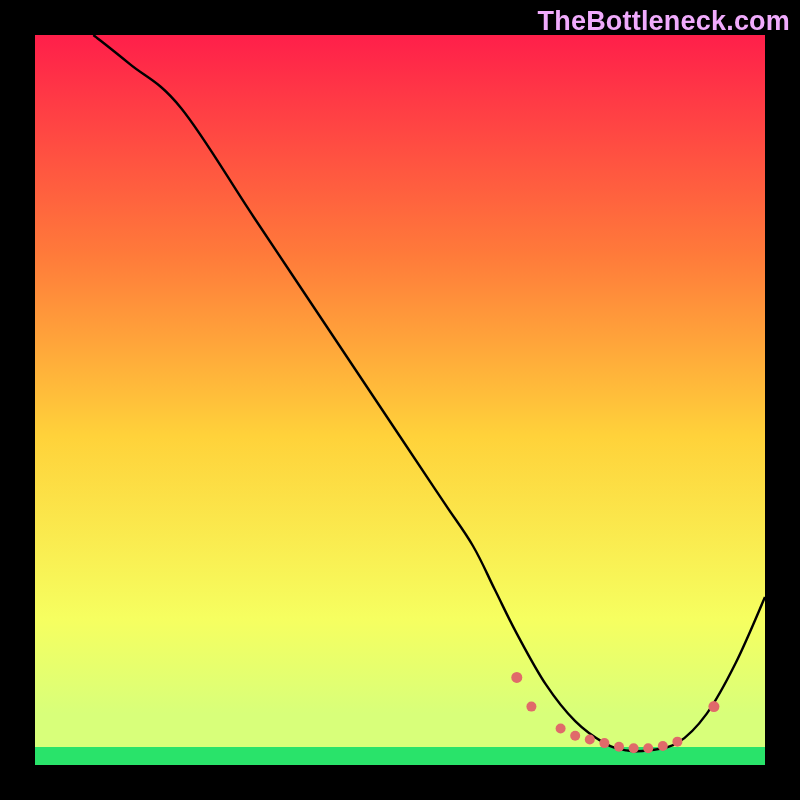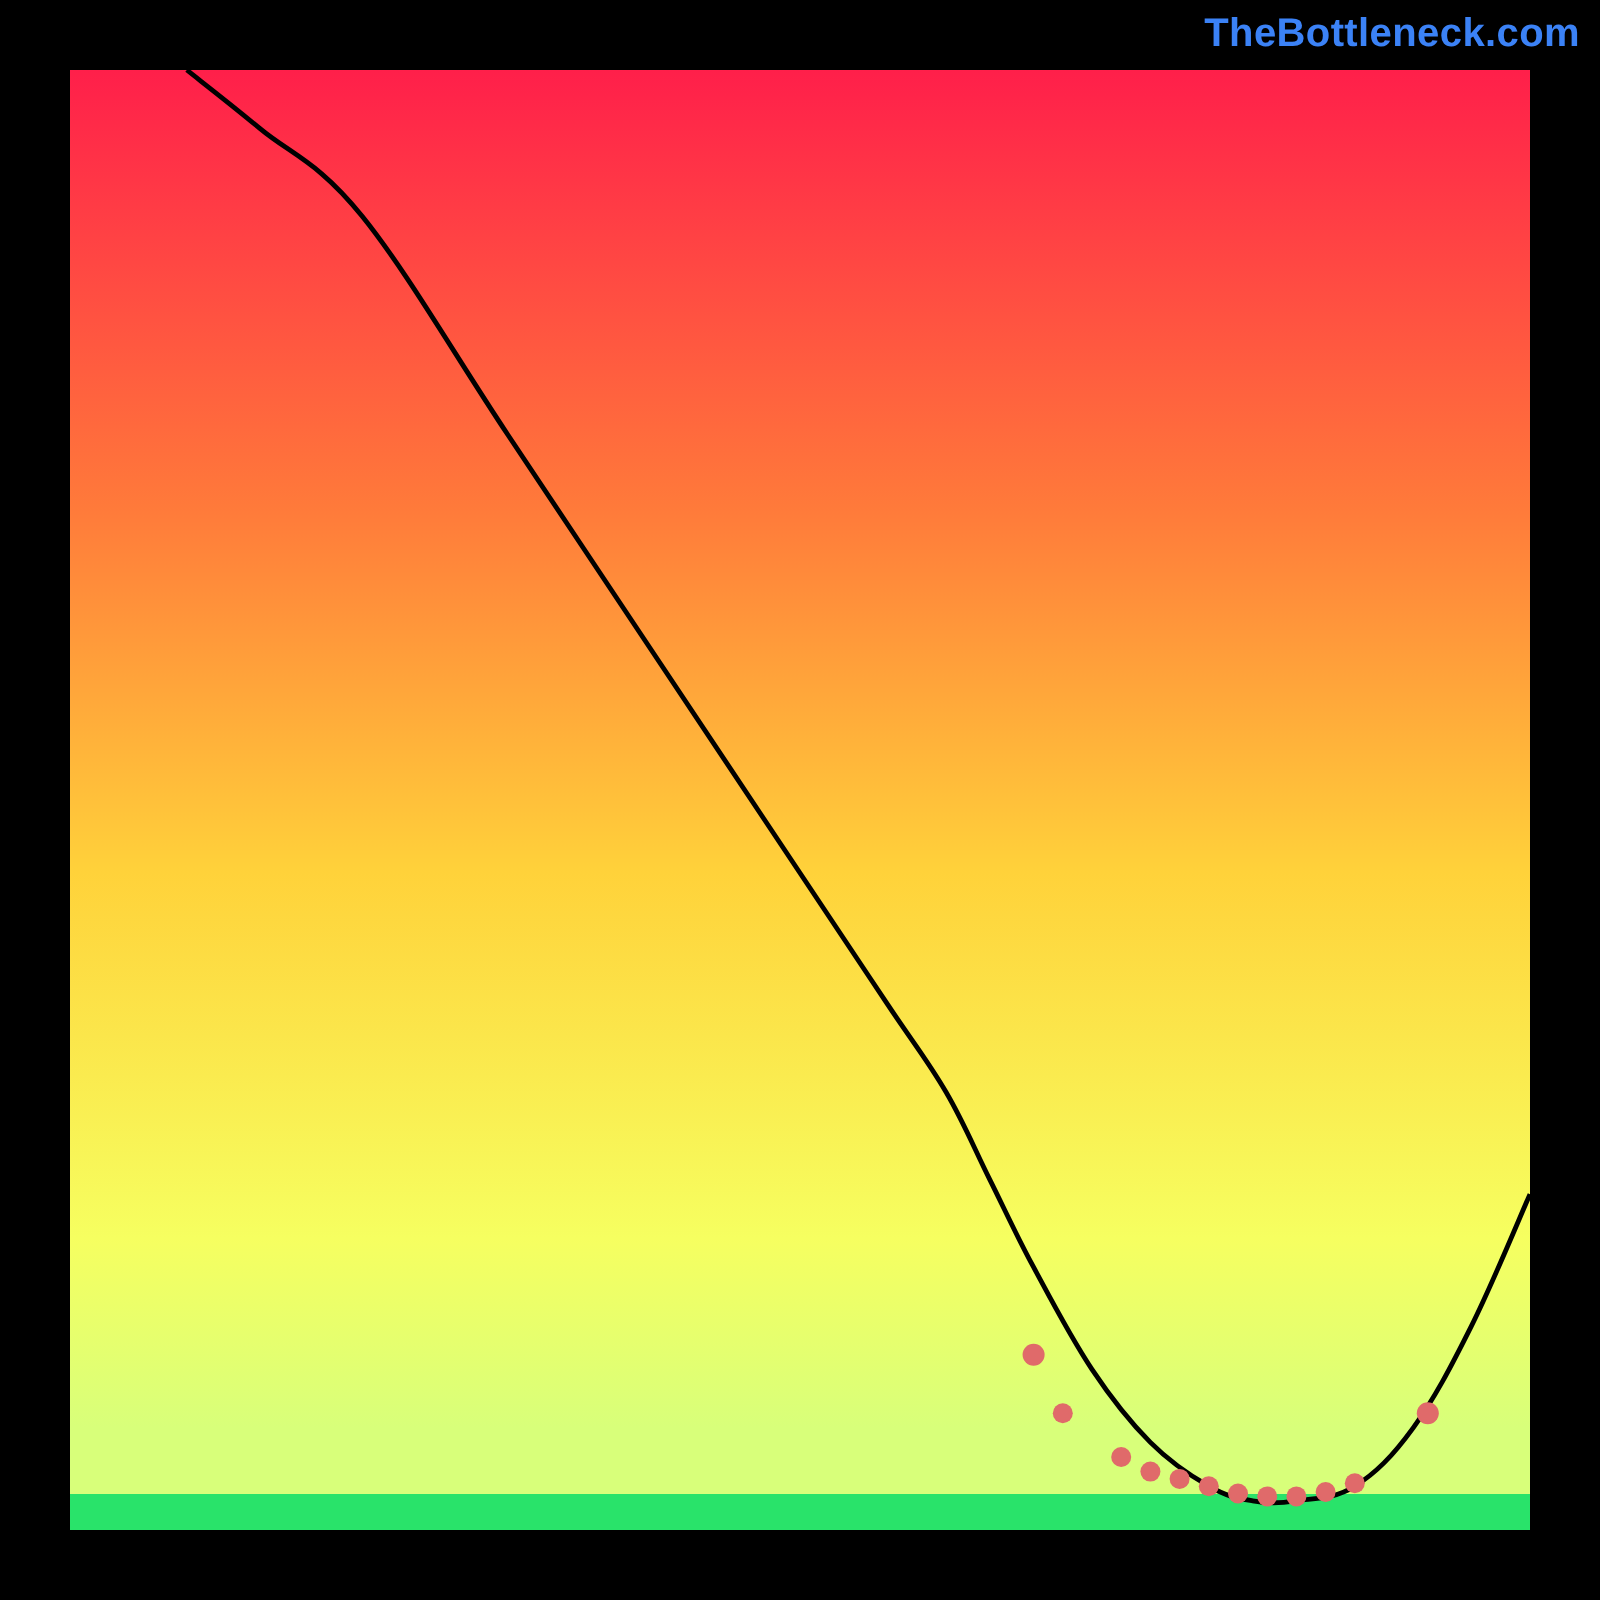--- a/index.html
+++ b/index.html
@@ -14,22 +14,22 @@
   .container {
     position: relative;
     width: 800px;
     height: 800px;
     background: #000000;
   }
   .watermark {
     position: absolute;
     top: 6px;
     right: 10px;
-    color: #3b82f6;
-    font-size: 20px;
+    color: #f0abfc;
+    font-size: 27px;
     font-weight: 600;
     z-index: 10;
     letter-spacing: 0.2px;
     text-align: center;
   }
   .plot-area {
     position: absolute;
     left: 35px;
     top: 35px;
     width: 730px;

